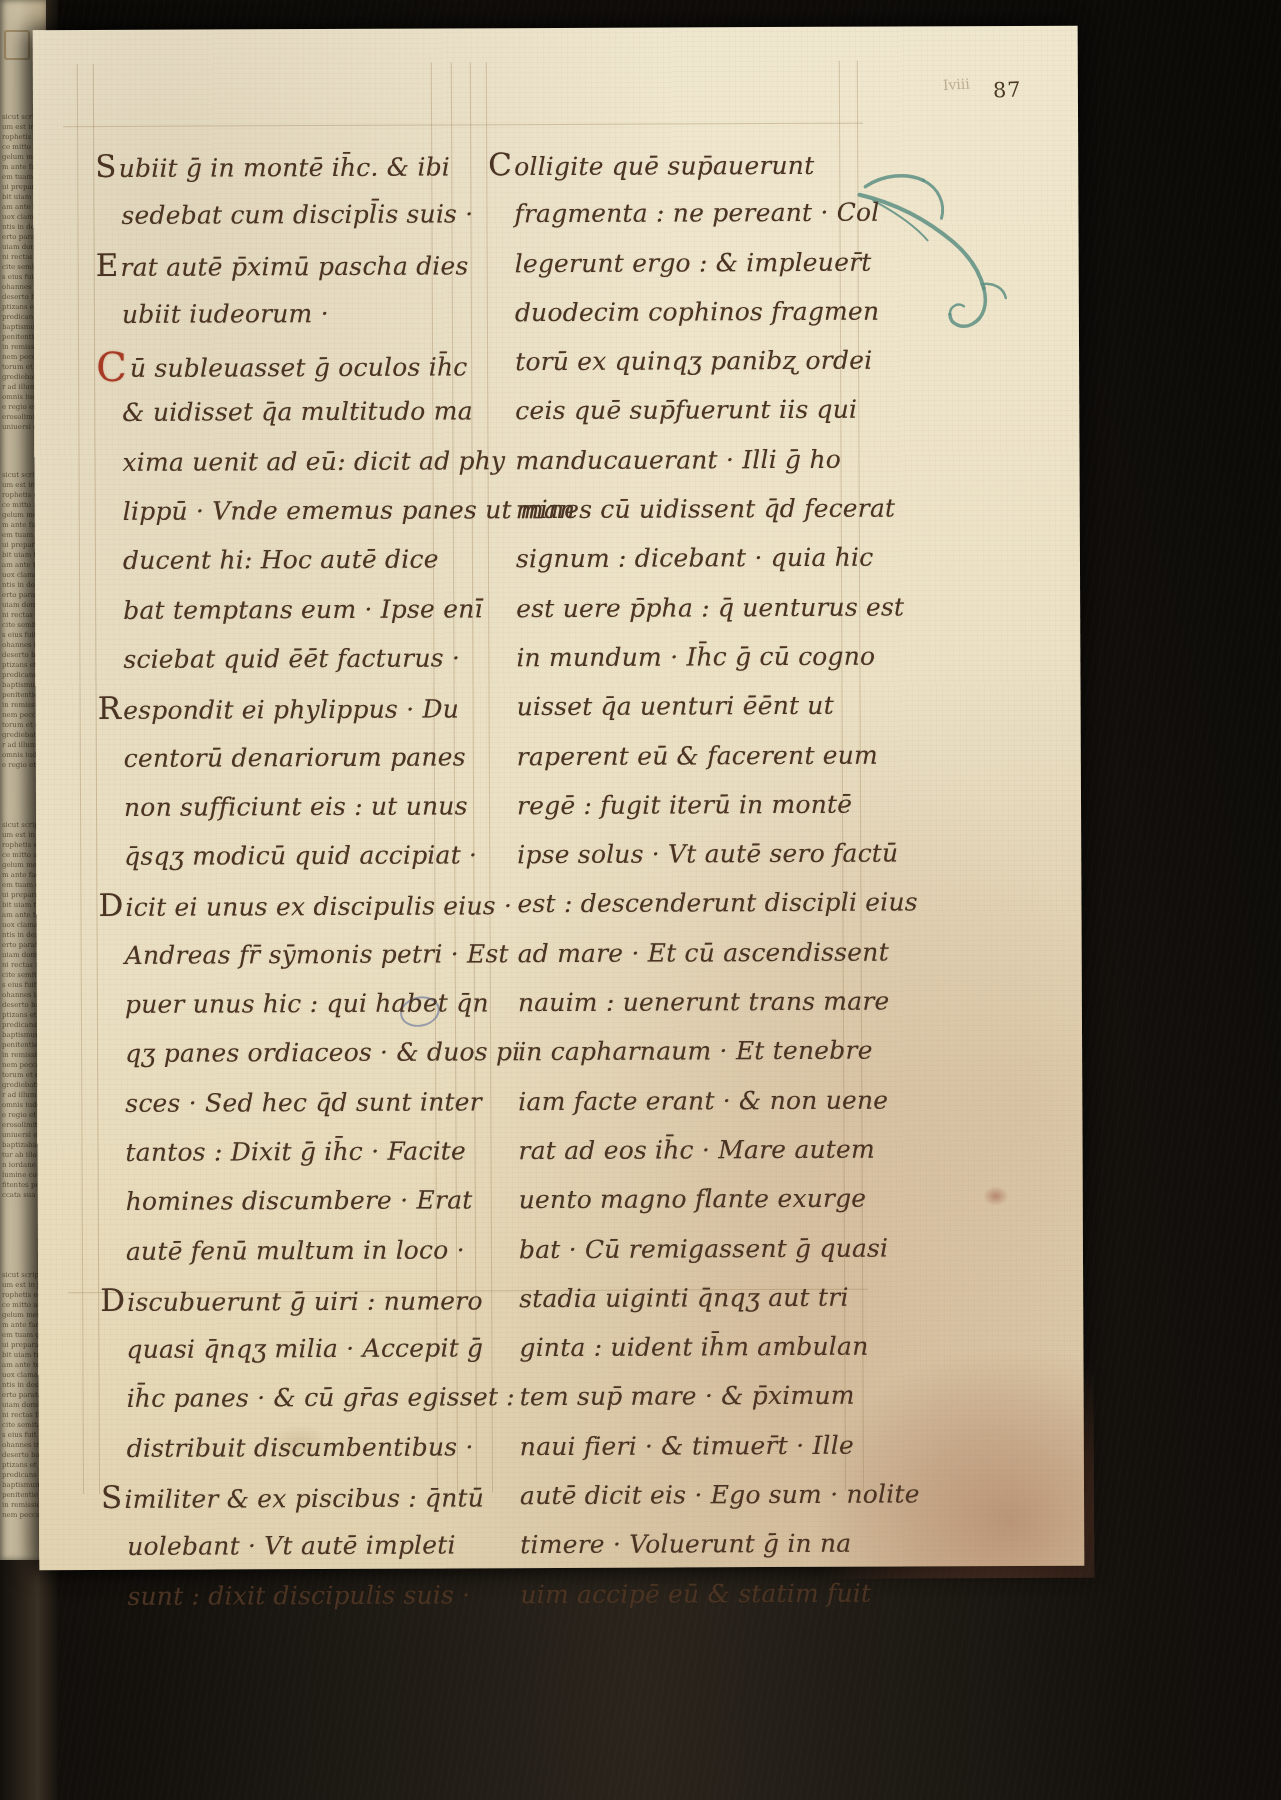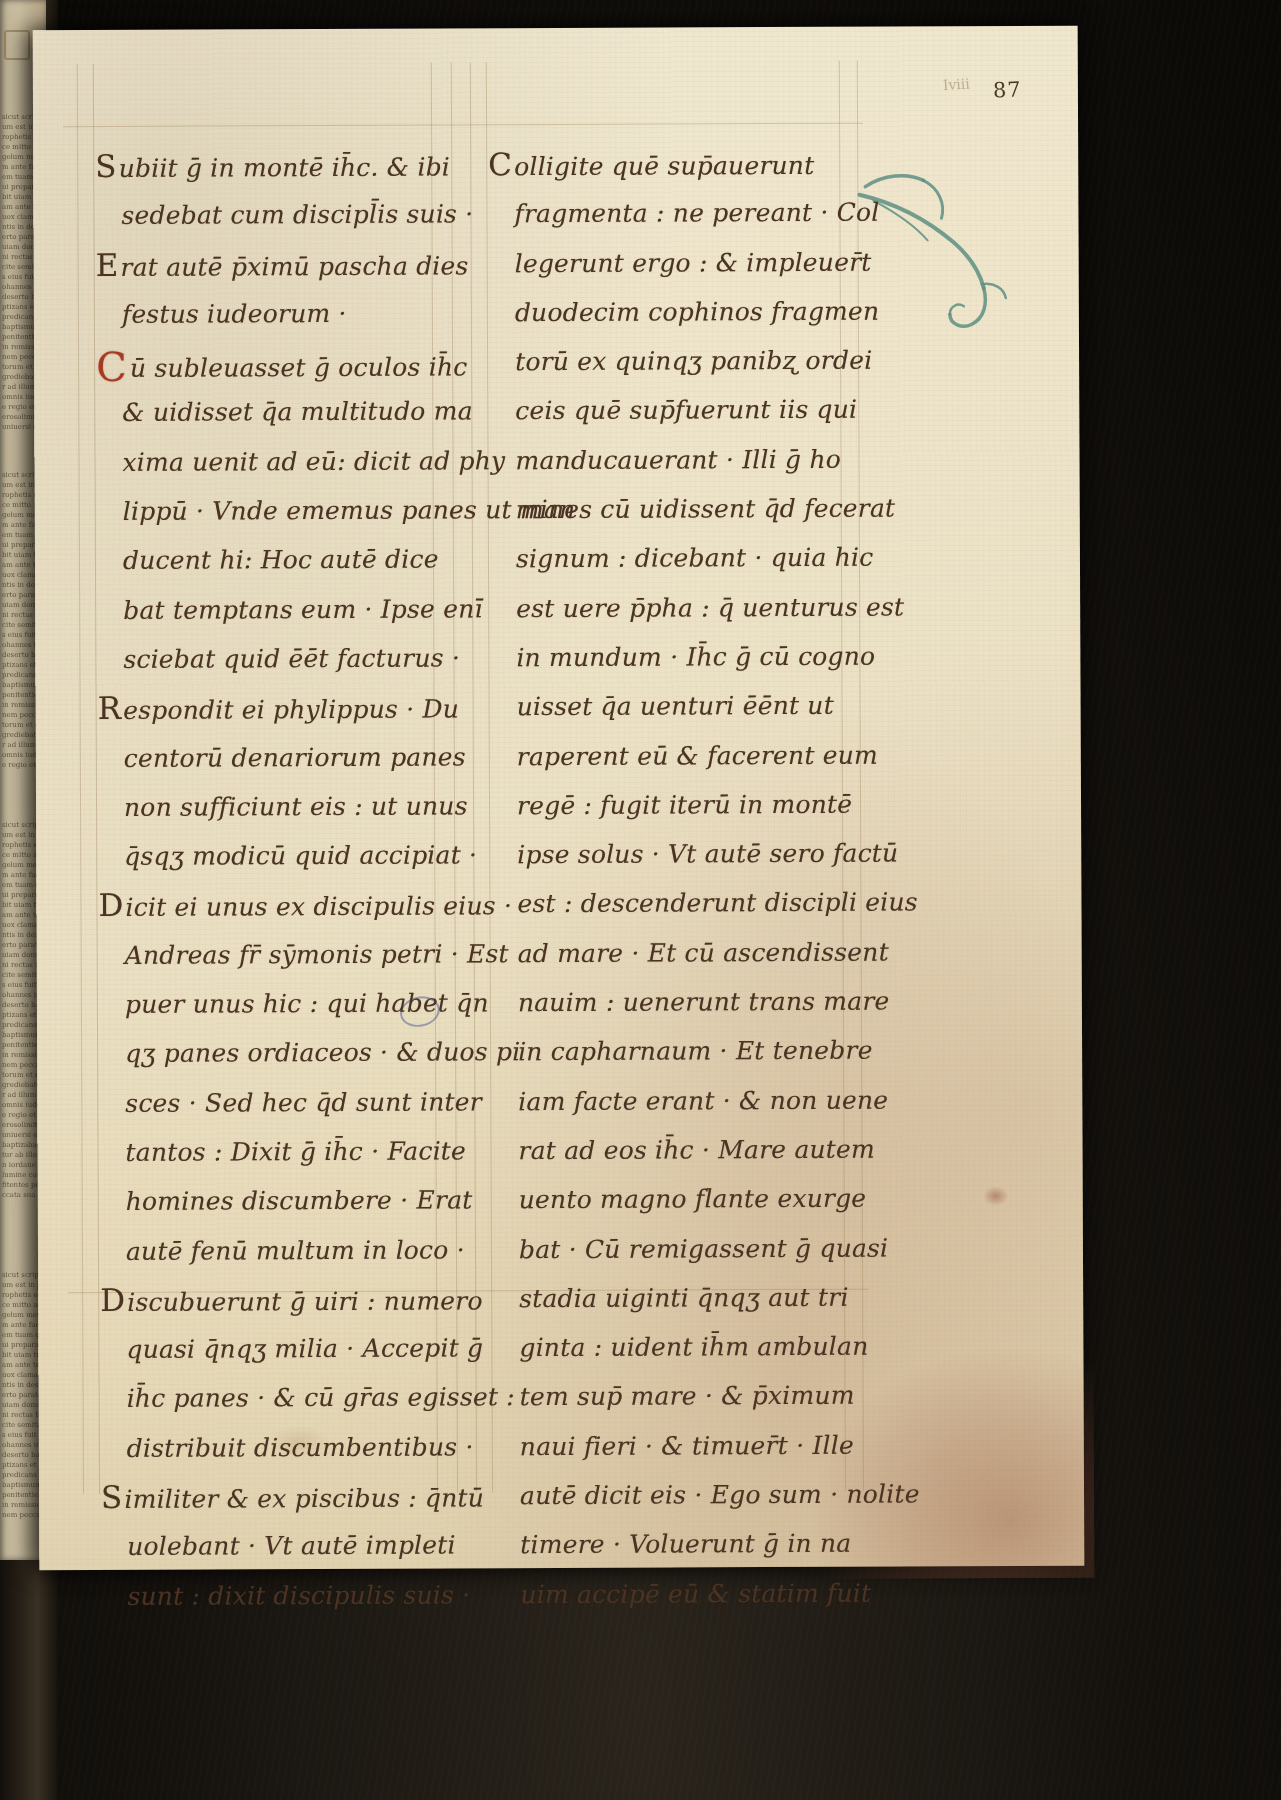--- a/index.html
+++ b/index.html
@@ -256,21 +256,21 @@
         </g>
       </svg>
     </div>
 
     <div class="blue-circle"></div>
 
     <div class="col col-left">
       <div class="line"><span class="maj">S</span><span>ubiit ḡ in montē ih̄c. &amp; ibi</span></div>
       <div class="line indent"><span>sedebat cum discipl̄is suis ·</span></div>
       <div class="line"><span class="maj">E</span><span>rat autē p̄ximū pascha dies</span></div>
-      <div class="line indent"><span>festus iudeorum ·</span></div>
+      <div class="line indent"><span>ubiit iudeorum ·</span></div>
       <div class="line"><span class="maj-red">C</span><span>ū subleuasset ḡ oculos ih̄c</span></div>
       <div class="line indent"><span>&amp; uidisset q̄a multitudo ma</span></div>
       <div class="line indent"><span>xima uenit ad eū: dicit ad phy</span></div>
       <div class="line indent"><span>lippū · Vnde ememus panes ut man</span></div>
       <div class="line indent"><span>ducent hi: Hoc autē dice</span></div>
       <div class="line indent"><span>bat temptans eum · Ipse enī</span></div>
       <div class="line indent"><span>sciebat quid ēēt facturus ·</span></div>
       <div class="line"><span class="maj">R</span><span>espondit ei phylippus · Du</span></div>
       <div class="line indent"><span>centorū denariorum panes</span></div>
       <div class="line indent"><span>non sufficiunt eis : ut unus</span></div>

